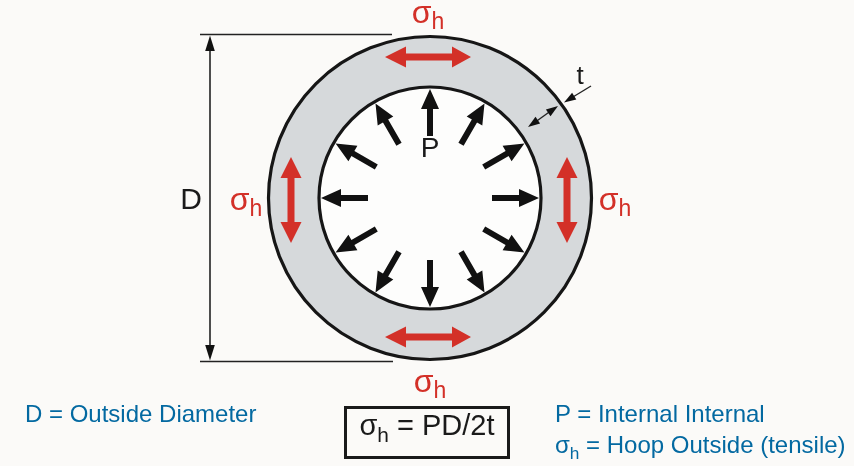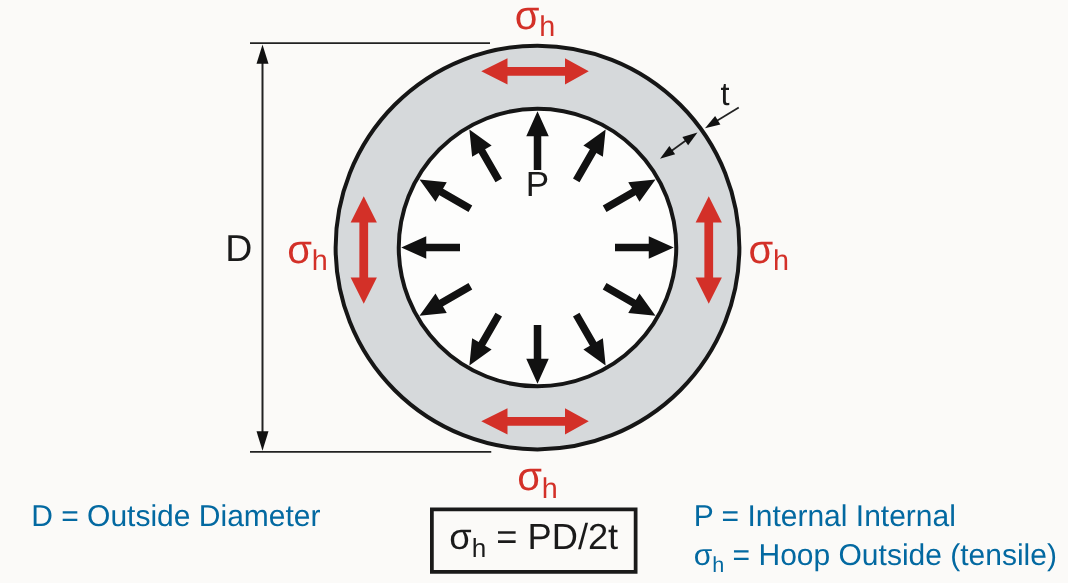--- a/index.html
+++ b/index.html
@@ -29,21 +29,21 @@
   }
   .legend-left { left: 25px; top: 399px; }
   .legend-right { left: 555px; top: 398px; line-height: 31px; }
   sub { font-size: 0.72em; }
   .formula-box {
     position: absolute;
     left: 344px; top: 406px;
     width: 160px; height: 47px;
     border: 3px solid #1a1a1a;
     background: #fbfaf8;
-    display: flex; align-items: center; justify-content: center;
+    display: flex; justify-content: center;
     font-size: 29px;
     color: #1a1a1a;
     white-space: nowrap;
   }
 </style>
 </head>
 <body>
 
 <div class="stage">
   <svg width="854" height="466" viewBox="0 0 854 466">

